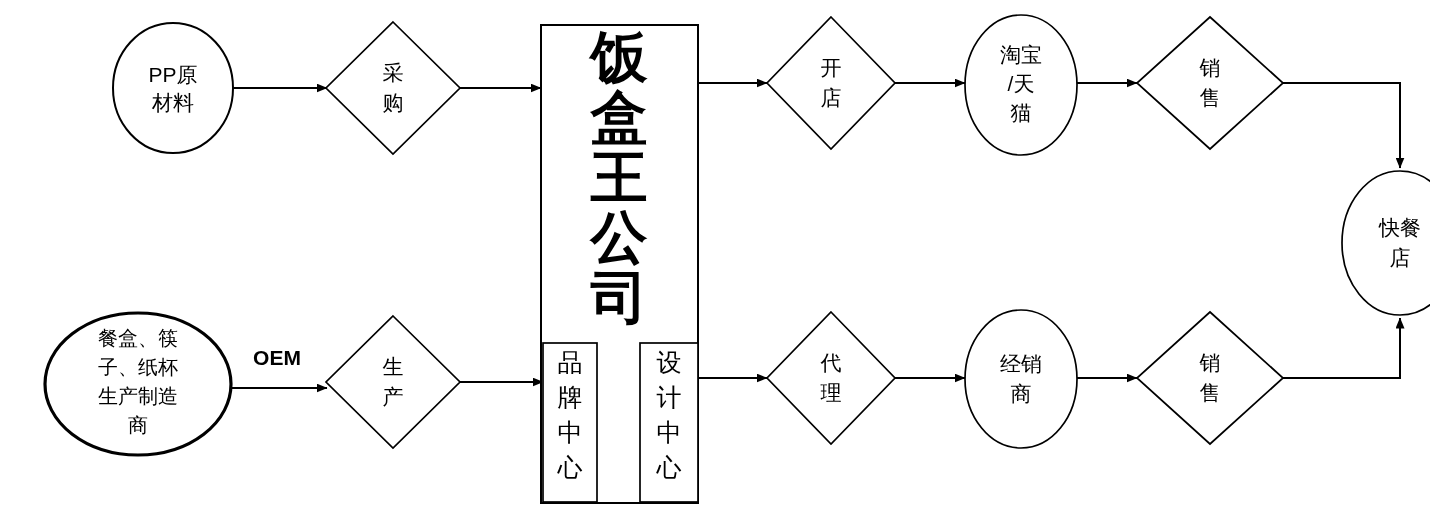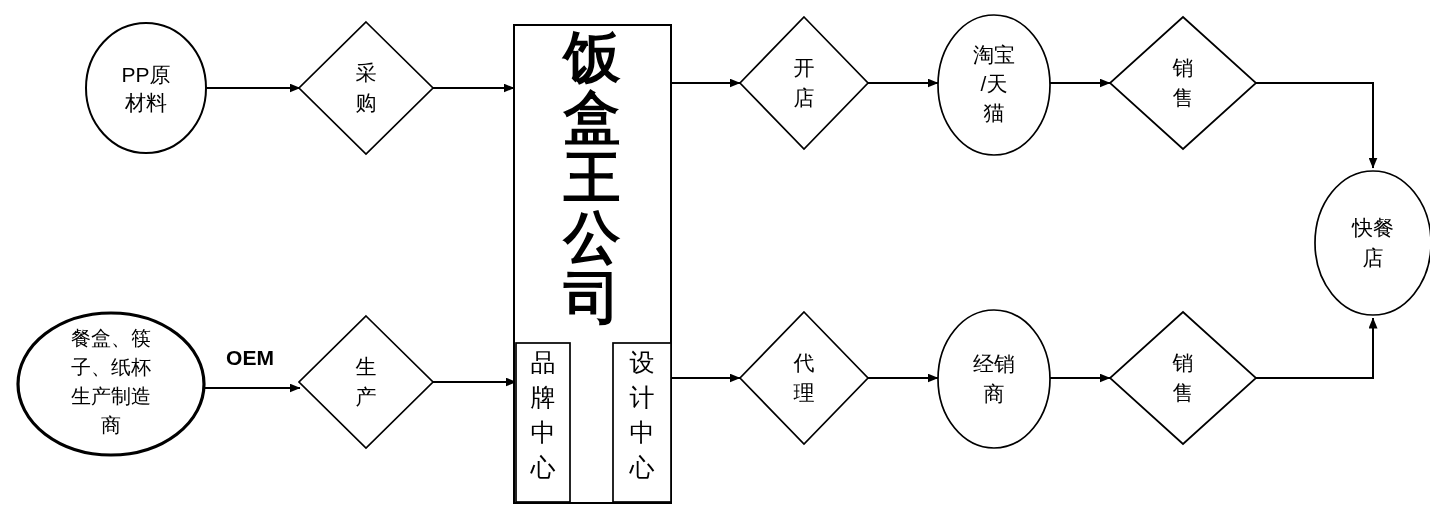--- a/index.html
+++ b/index.html
@@ -10,20 +10,21 @@
   body {
     width: 1430px;
     height: 531px;
     font-family: "Liberation Sans", "DejaVu Sans", sans-serif;
     overflow: hidden;
   }
   #diagram-root {
     position: relative;
     width: 1214px;
     height: 531px;
+    margin-left: 27px;
   }
   svg#flowchart {
     display: block;
     width: 1430px;
     height: 531px;
   }
   .node-shape {
     fill: #ffffff;
     stroke: #000000;
     stroke-width: 2;

